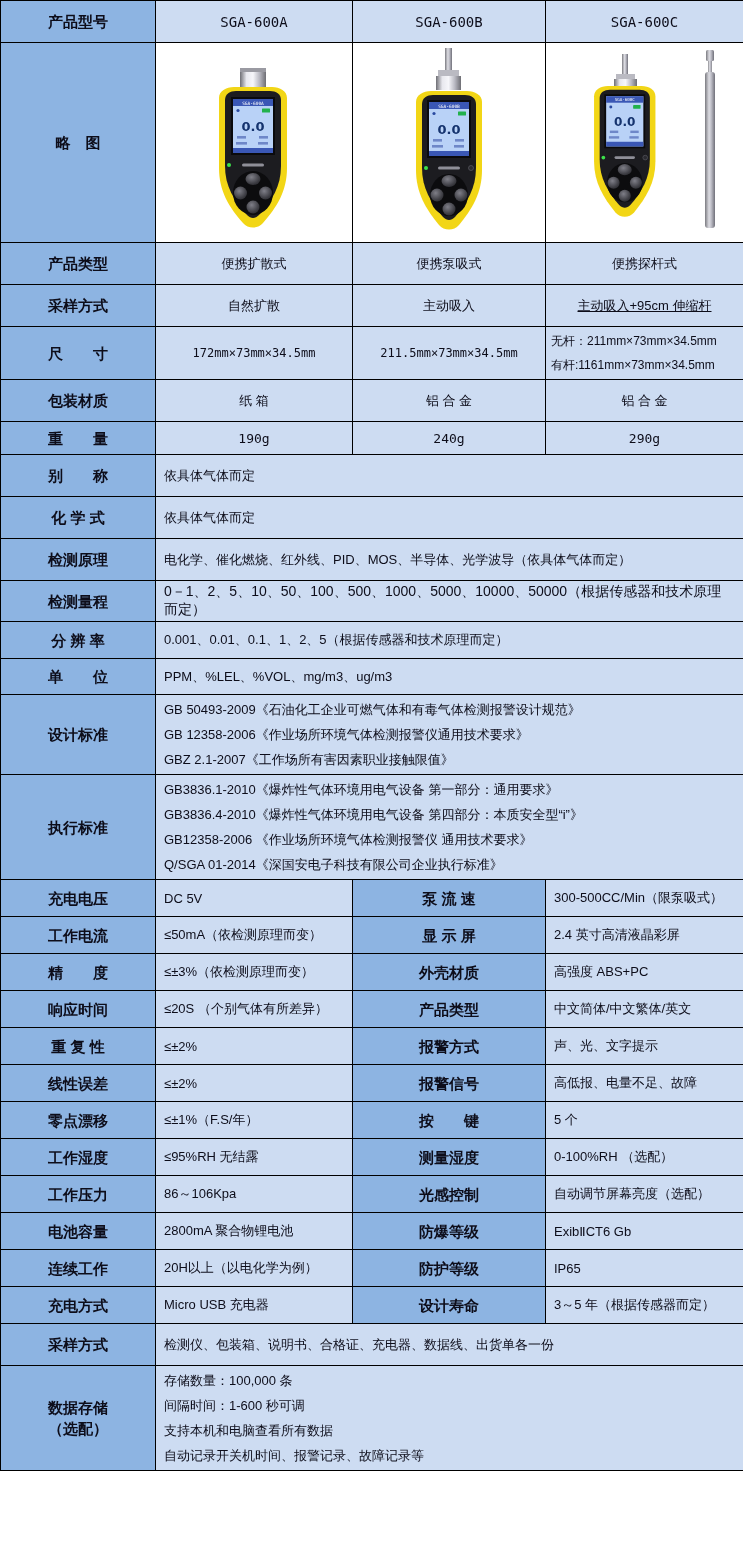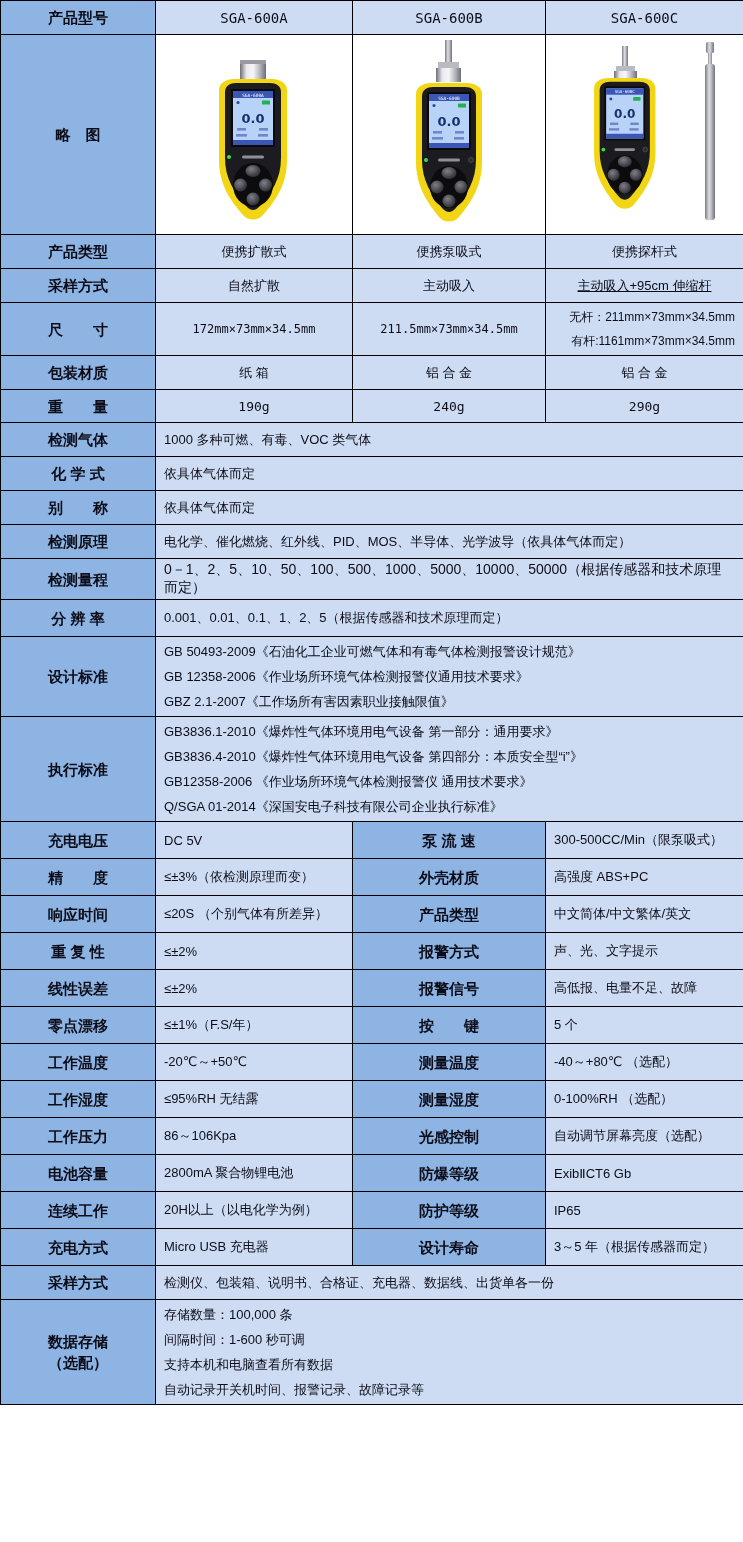--- a/index.html
+++ b/index.html
@@ -7,24 +7,24 @@
   table.spec{border-collapse:collapse;table-layout:fixed;width:743px;}
   td{border:1px solid #000;vertical-align:middle;overflow:hidden;box-sizing:border-box;}
   .lbl{background:#8DB4E2;font-weight:bold;text-align:center;font-size:15px;line-height:21px;}
   .val{background:#CDDCF2;font-size:13px;padding:2px 8px;text-align:left;}
   .val.center{text-align:center;padding:2px 16px;}
   .white{background:#ffffff;text-align:center;vertical-align:middle;padding:0;}
   .mono{font-family:"DejaVu Sans Mono","Liberation Mono",monospace;}
   .hdrmodel{background:#CDDCF2;font-size:14px;text-align:center;}
   .lines div{line-height:25px;white-space:nowrap;}
   .lines2 div{line-height:26px;white-space:nowrap;}
-  .dimlines div{line-height:24px;white-space:nowrap;text-align:right;}
+  .dimlines div{line-height:24px;white-space:nowrap;}
   .nowrap{white-space:nowrap;text-decoration:underline;}
   
-  .h38{height:34px}.h200{height:200px}.h52{height:52px}.h33{height:33px}
+  .h38{height:42px}.h200{height:200px}.h52{height:52px}.h33{height:33px}
   .h37{height:37px}.h36{height:36px}.h75{height:75px}.h99{height:99px}
   .h54{height:54px}.h100{height:100px}
 </style>
 </head>
 <body>
 
 <svg width="0" height="0" style="position:absolute" aria-hidden="true">
   <defs>
     <linearGradient id="gSilver" x1="0" y1="0" x2="1" y2="0">
       <stop offset="0" stop-color="#6e6e74"></stop>
@@ -198,42 +198,42 @@
     <td class="val center">铝 合 金</td>
   </tr>
   <tr class="h33">
     <td class="lbl">重　　量</td>
     <td class="val center mono">190g</td>
     <td class="val center mono">240g</td>
     <td class="val center mono">290g</td>
   </tr>
 
   <tr class="h38">
-    <td class="lbl">检测气体</td>
-    <td class="val" colspan="3">1000 多种可燃、有毒、VOC 类气体</td>
+    <td class="lbl">别　　称</td>
+    <td class="val" colspan="3">依具体气体而定</td>
   </tr>
   <tr class="h38">
     <td class="lbl">化 学 式</td>
     <td class="val" colspan="3">依具体气体而定</td>
   </tr>
   <tr class="h38">
-    <td class="lbl">别　　称</td>
-    <td class="val" colspan="3">依具体气体而定</td>
-  </tr>
-  <tr class="h38">
     <td class="lbl">检测原理</td>
     <td class="val" colspan="3">电化学、催化燃烧、红外线、PID、MOS、半导体、光学波导（依具体气体而定）</td>
   </tr>
   <tr class="h37">
     <td class="lbl">检测量程</td>
     <td class="val" colspan="3" style="font-size:14px">0－1、2、5、10、50、100、500、1000、5000、10000、50000（根据传感器和技术原理而定）</td>
   </tr>
   <tr class="h37">
     <td class="lbl">分 辨 率</td>
     <td class="val" colspan="3">0.001、0.01、0.1、1、2、5（根据传感器和技术原理而定）</td>
+  </tr>
+  <tr class="h36">
+    <td class="lbl">单　　位</td>
+    <td class="val" colspan="3">PPM、%LEL、%VOL、mg/m3、ug/m3</td>
   </tr>
 
   <tr class="h75">
     <td class="lbl">设计标准</td>
     <td class="val lines" colspan="3">
       <div>GB 50493-2009《石油化工企业可燃气体和有毒气体检测报警设计规范》</div>
       <div>GB 12358-2006《作业场所环境气体检测报警仪通用技术要求》</div>
       <div>GBZ 2.1-2007《工作场所有害因素职业接触限值》</div>
     </td>
   </tr>
@@ -249,20 +249,26 @@
   </tr>
 
 
   <tr class="h37">
     <td class="lbl">充电电压</td>
     <td class="val">DC 5V</td>
     <td class="lbl">泵 流 速</td>
     <td class="val">300-500CC/Min（限泵吸式）</td>
   </tr>
   <tr class="h37">
+    <td class="lbl">工作电流</td>
+    <td class="val">≤50mA（依检测原理而变）</td>
+    <td class="lbl">显 示 屏</td>
+    <td class="val">2.4 英寸高清液晶彩屏</td>
+  </tr>
+  <tr class="h37">
     <td class="lbl">精　　度</td>
     <td class="val">≤±3%（依检测原理而变）</td>
     <td class="lbl">外壳材质</td>
     <td class="val">高强度 ABS+PC</td>
   </tr>
   <tr class="h37">
     <td class="lbl">响应时间</td>
     <td class="val">≤20S （个别气体有所差异）</td>
     <td class="lbl">产品类型</td>
     <td class="val">中文简体/中文繁体/英文</td>
@@ -277,26 +283,20 @@
     <td class="lbl">线性误差</td>
     <td class="val">≤±2%</td>
     <td class="lbl">报警信号</td>
     <td class="val">高低报、电量不足、故障</td>
   </tr>
   <tr class="h37">
     <td class="lbl">零点漂移</td>
     <td class="val">≤±1%（F.S/年）</td>
     <td class="lbl">按　　键</td>
     <td class="val">5 个</td>
-  </tr>
-  <tr class="h37">
-    <td class="lbl">工作温度</td>
-    <td class="val">-20℃～+50℃</td>
-    <td class="lbl">测量温度</td>
-    <td class="val">-40～+80℃ （选配）</td>
   </tr>
   <tr class="h37">
     <td class="lbl">工作湿度</td>
     <td class="val">≤95%RH 无结露</td>
     <td class="lbl">测量湿度</td>
     <td class="val">0-100%RH （选配）</td>
   </tr>
   <tr class="h37">
     <td class="lbl">工作压力</td>
     <td class="val">86～106Kpa</td>

